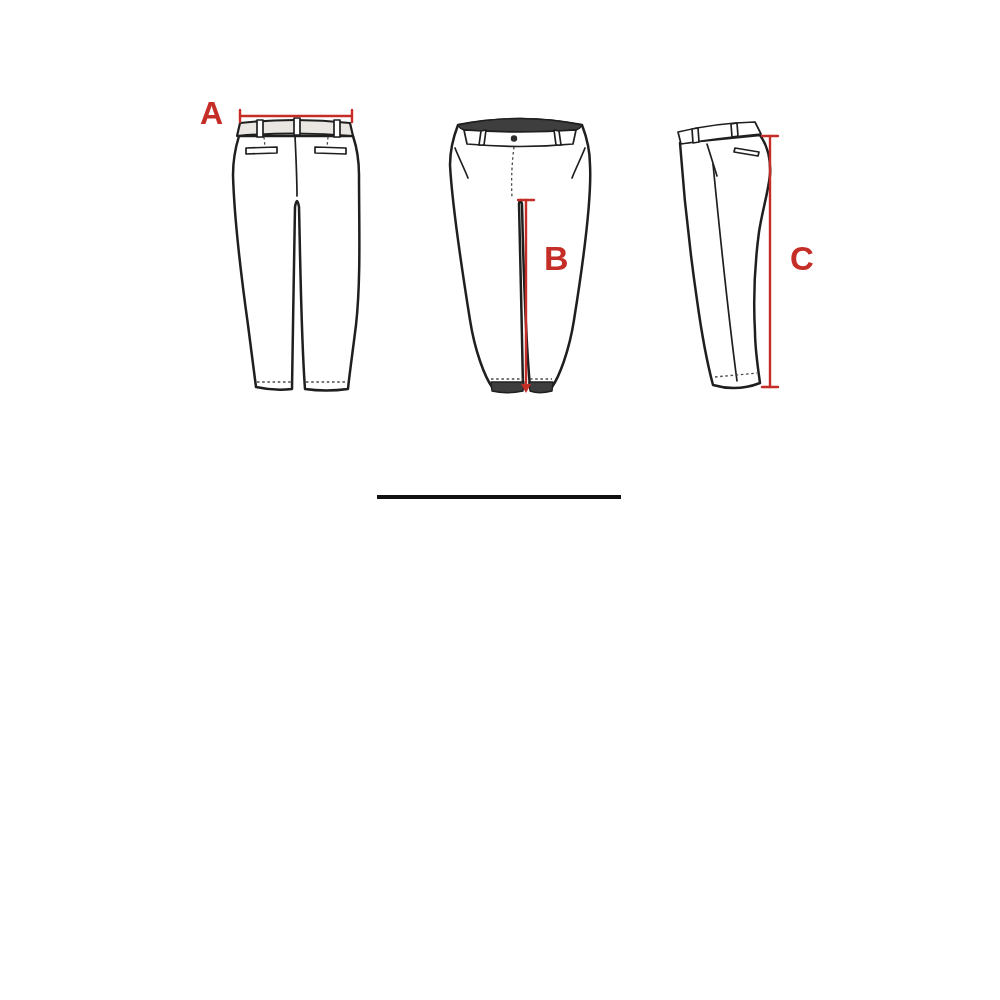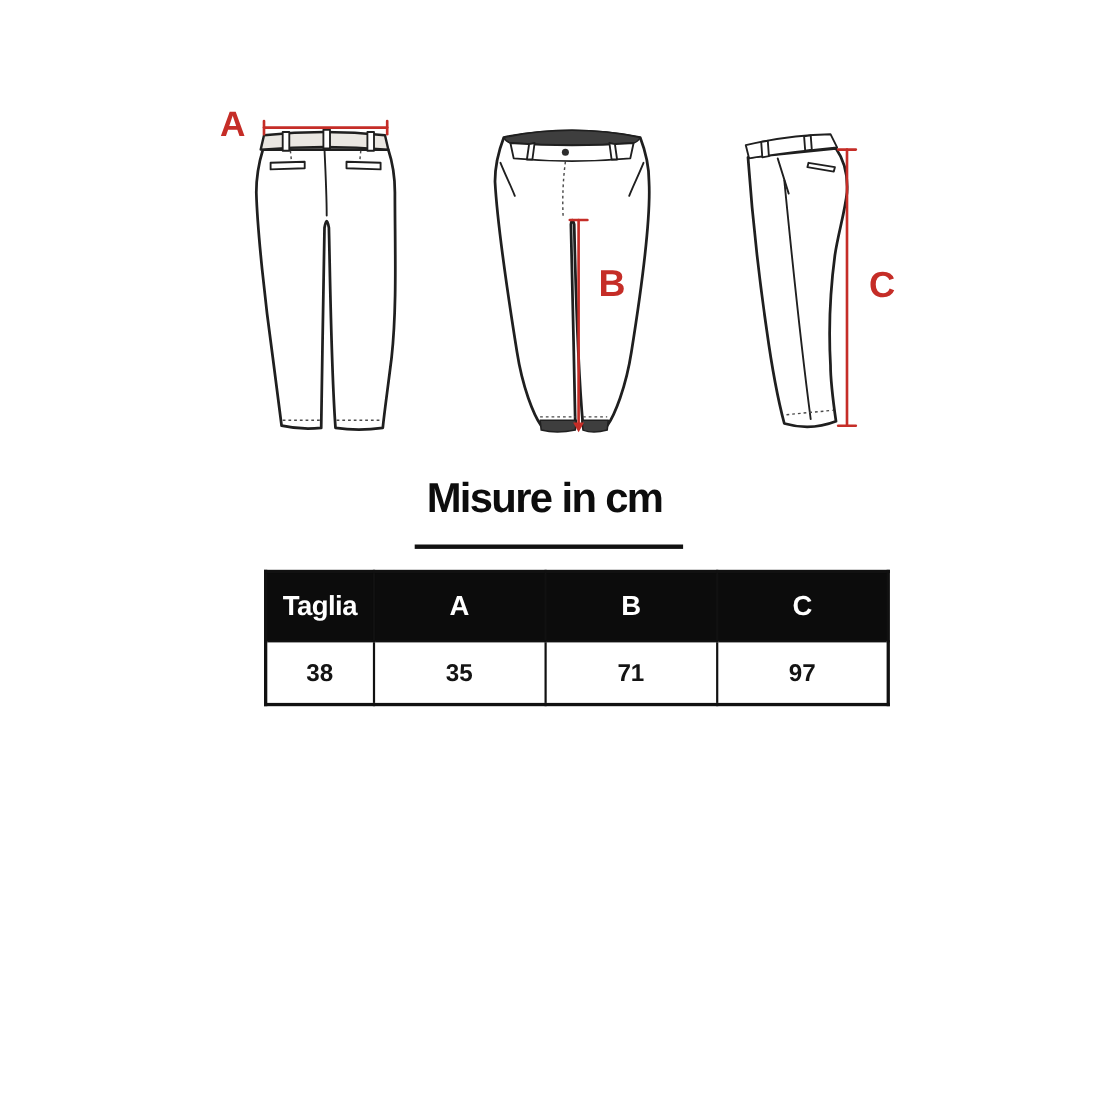--- a/index.html
+++ b/index.html
@@ -149,41 +149,16 @@
       <path class="red" d="M115,36 L115,287"></path>
       <path class="red" d="M107,36 L123,36"></path>
       <path class="red" d="M107,287 L123,287"></path>
     </g>
   </svg>
 
   <div id="label-a" class="measure-label">A</div>
   <div id="label-b" class="measure-label">B</div>
   <div id="label-c" class="measure-label">C</div>
 
-  <div class="page-title">Misure in cm</div>
   <div class="title-underline"></div>
 
-  <table class="size-table">
-    <colgroup>
-      <col style="width:98px">
-        <col style="width:156px">
-        <col style="width:156px">
-        <col style="width:156px">
-    </colgroup>
-    <thead>
-      <tr>
-        <th>Taglia</th>
-        <th>A</th>
-        <th>B</th>
-        <th>C</th>
-      </tr>
-    </thead>
-    <tbody>
-      <tr>
-        <td>38</td>
-        <td>35</td>
-        <td>71</td>
-        <td>97</td>
-      </tr>
-    </tbody>
-  </table>
 
 </div>
 
 </body></html>

